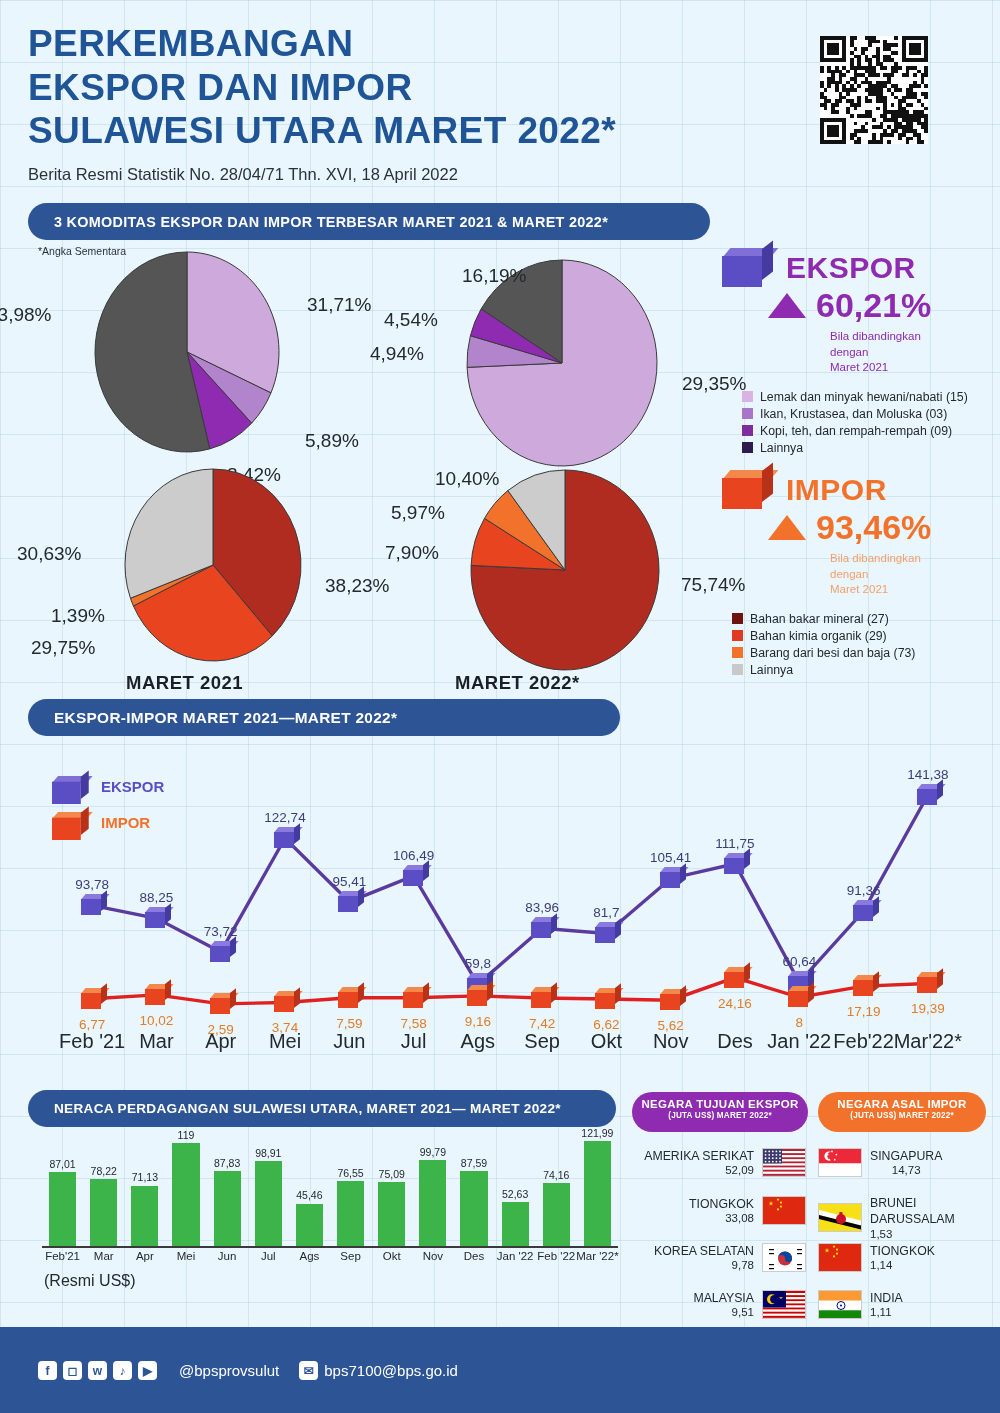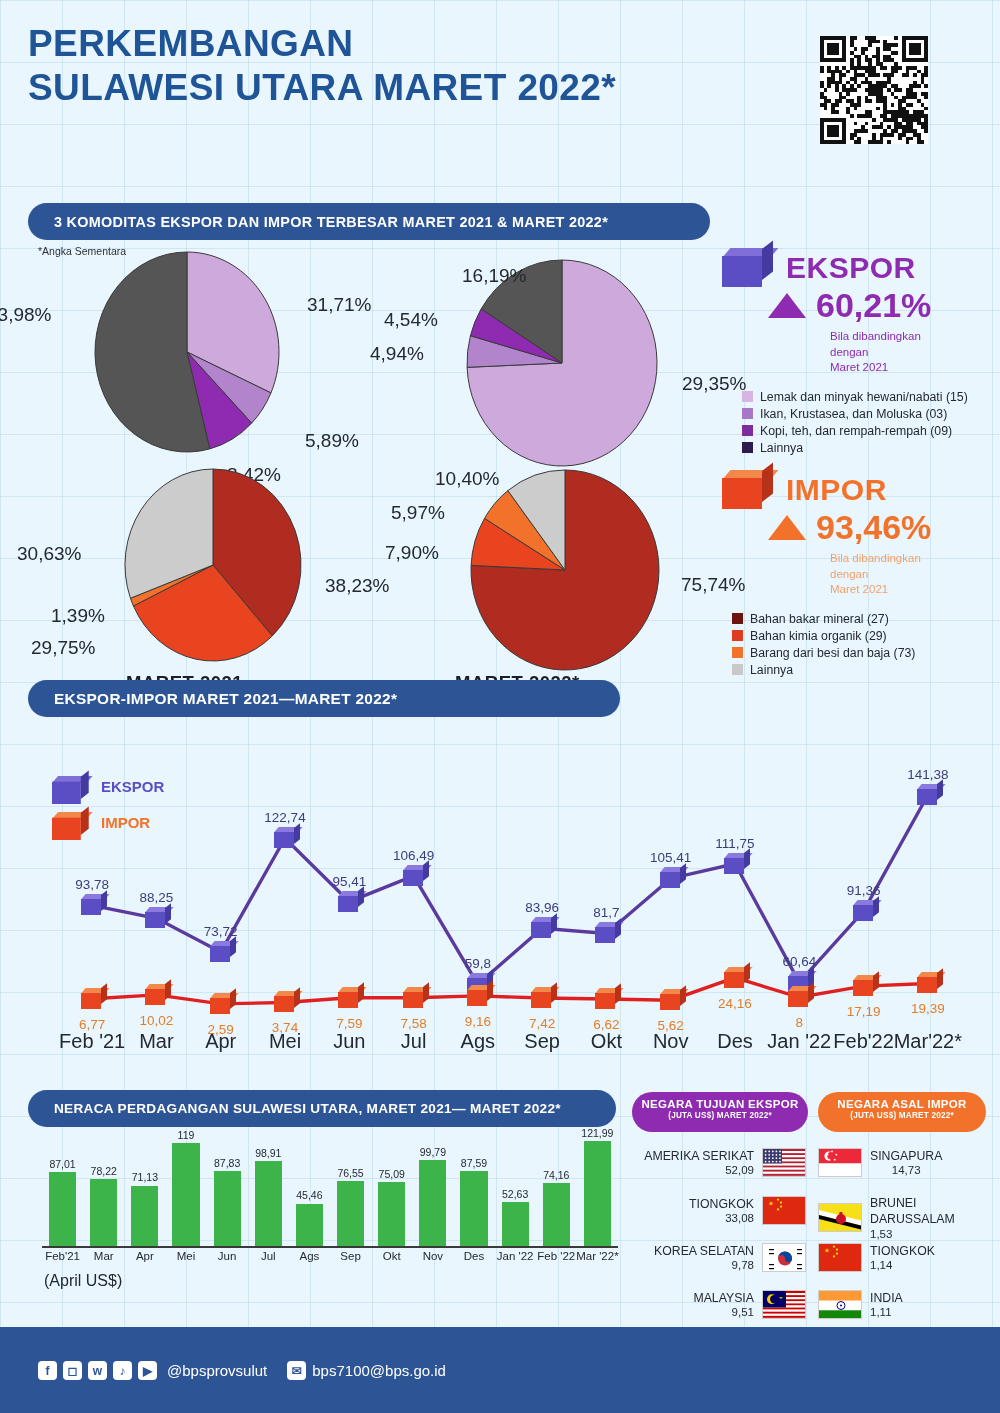--- a/index.html
+++ b/index.html
@@ -27,21 +27,21 @@
   .hdr .sub { margin-top:12px; font-size:16.5px; color:#2b3138; }
   .qr { position:absolute; right:72px; top:36px; width:108px; height:108px; }
 
   
   .banner {
     position:absolute; background:#2d5596; color:#fff;
     border-radius: 30px; display:flex; align-items:center;
     padding:0 26px; font-weight:800; letter-spacing:.3px;
   }
   #banner1 { left:28px; top:203px; width:682px; height:37px; font-size:14.4px; }
-  #banner2 { left:28px; top:680px; width:592px; height:37px; font-size:15.4px; }
+  #banner2 { left:28px; top:699px; width:592px; height:37px; font-size:15.4px; }
   #banner3 { left:28px; top:1090px; width:588px; height:37px; font-size:13.6px; }
 
   .note { position:absolute; left:38px; top:245px; font-size:10.5px; color:#2b3138; }
   .plabel { position:absolute; font-size:19px; color:#23292f; white-space:nowrap; }
   .ptitle { position:absolute; font-size:18.5px; font-weight:800; color:#1b2026; letter-spacing:.5px; }
 
   
   .sidepanel { position:absolute; }
   .sp-title { font-size:30px; font-weight:800; letter-spacing:.5px; }
   .sp-val { font-size:34px; font-weight:800; display:flex; align-items:center; gap:10px; }
@@ -93,22 +93,24 @@
   .fhandle { color:#fff; font-size:15px; }
 </style>
 </head>
 <body>
 
 <div id="page">
 
   <div class="hdr">
     <h1>
       <div>PERKEMBANGAN</div>
+      <div>EKSPOR DAN IMPOR</div>
       <div>SULAWESI UTARA MARET 2022*</div>
     </h1>
+    <div class="sub">Berita Resmi Statistik No. 28/04/71 Thn. XVI, 18 April 2022</div>
   </div>
   <svg class="qr" viewBox="0 0 29 29" shape-rendering="crispEdges">
     <rect width="29" height="29" fill="#fff"></rect>
     <g fill="#111" id="qrcells">
         <rect x="0" y="0" width="7" height="7"></rect>
         <rect x="1" y="1" width="5" height="5" fill="#fff"></rect>
         <rect x="2" y="2" width="3" height="3"></rect>
         <rect x="22" y="0" width="7" height="7"></rect>
         <rect x="23" y="1" width="5" height="5" fill="#fff"></rect>
         <rect x="24" y="2" width="3" height="3"></rect>
@@ -835,21 +837,21 @@
       <div class="bxlab" style="left: 197.714px; width: 57.1429px; top: 0px;">Jul</div>
       <div class="bxlab" style="left: 238.857px; width: 57.1429px; top: 0px;">Ags</div>
       <div class="bxlab" style="left: 280px; width: 57.1429px; top: 0px;">Sep</div>
       <div class="bxlab" style="left: 321.143px; width: 57.1429px; top: 0px;">Okt</div>
       <div class="bxlab" style="left: 362.286px; width: 57.1429px; top: 0px;">Nov</div>
       <div class="bxlab" style="left: 403.429px; width: 57.1429px; top: 0px;">Des</div>
       <div class="bxlab" style="left: 444.571px; width: 57.1429px; top: 0px;">Jan '22</div>
       <div class="bxlab" style="left: 485.714px; width: 57.1429px; top: 0px;">Feb '22</div>
       <div class="bxlab" style="left: 526.857px; width: 57.1429px; top: 0px;">Mar '22*</div>
     </div>
-  <div id="juta">(April US$)</div>
+  <div id="juta">(Resmi US$)</div>
 
   <div class="cpill" id="pill-export" style="left: 632px; top: 1092px; width: 176px; background: rgb(142, 43, 176);">
     <div class="t1">NEGARA TUJUAN EKSPOR</div>
     <div class="t2">(JUTA US$) MARET 2022*</div>
   </div>
   <div class="cpill" id="pill-import" style="left: 818px; top: 1092px; width: 168px; background: rgb(242, 114, 43);">
     <div class="t1">NEGARA ASAL IMPOR</div>
     <div class="t2">(JUTA US$) MARET 2022*</div>
   </div>
   <div id="expCountries">
@@ -1018,20 +1020,20 @@
       </div>
     </div>
 
   <div id="footer">
     <div style="position:absolute; left:38px; top:34px; display:flex; align-items:center; gap:6px;">
       <span class="sico">f</span>
       <span class="sico">◻</span>
       <span class="sico">w</span>
       <span class="sico">♪</span>
       <span class="sico">▶</span>
-      <span class="fhandle" style="margin-left:4px;">@bpsprovsulut</span>
+      <span class="fhandle" style="margin-left:16px;">@bpsprovsulut</span>
       <span class="sico" style="margin-left:14px;">✉</span>
       <span class="fhandle">bps7100@bps.go.id</span>
     </div>
 
   </div>
 
 </div>
 
 </body></html>

